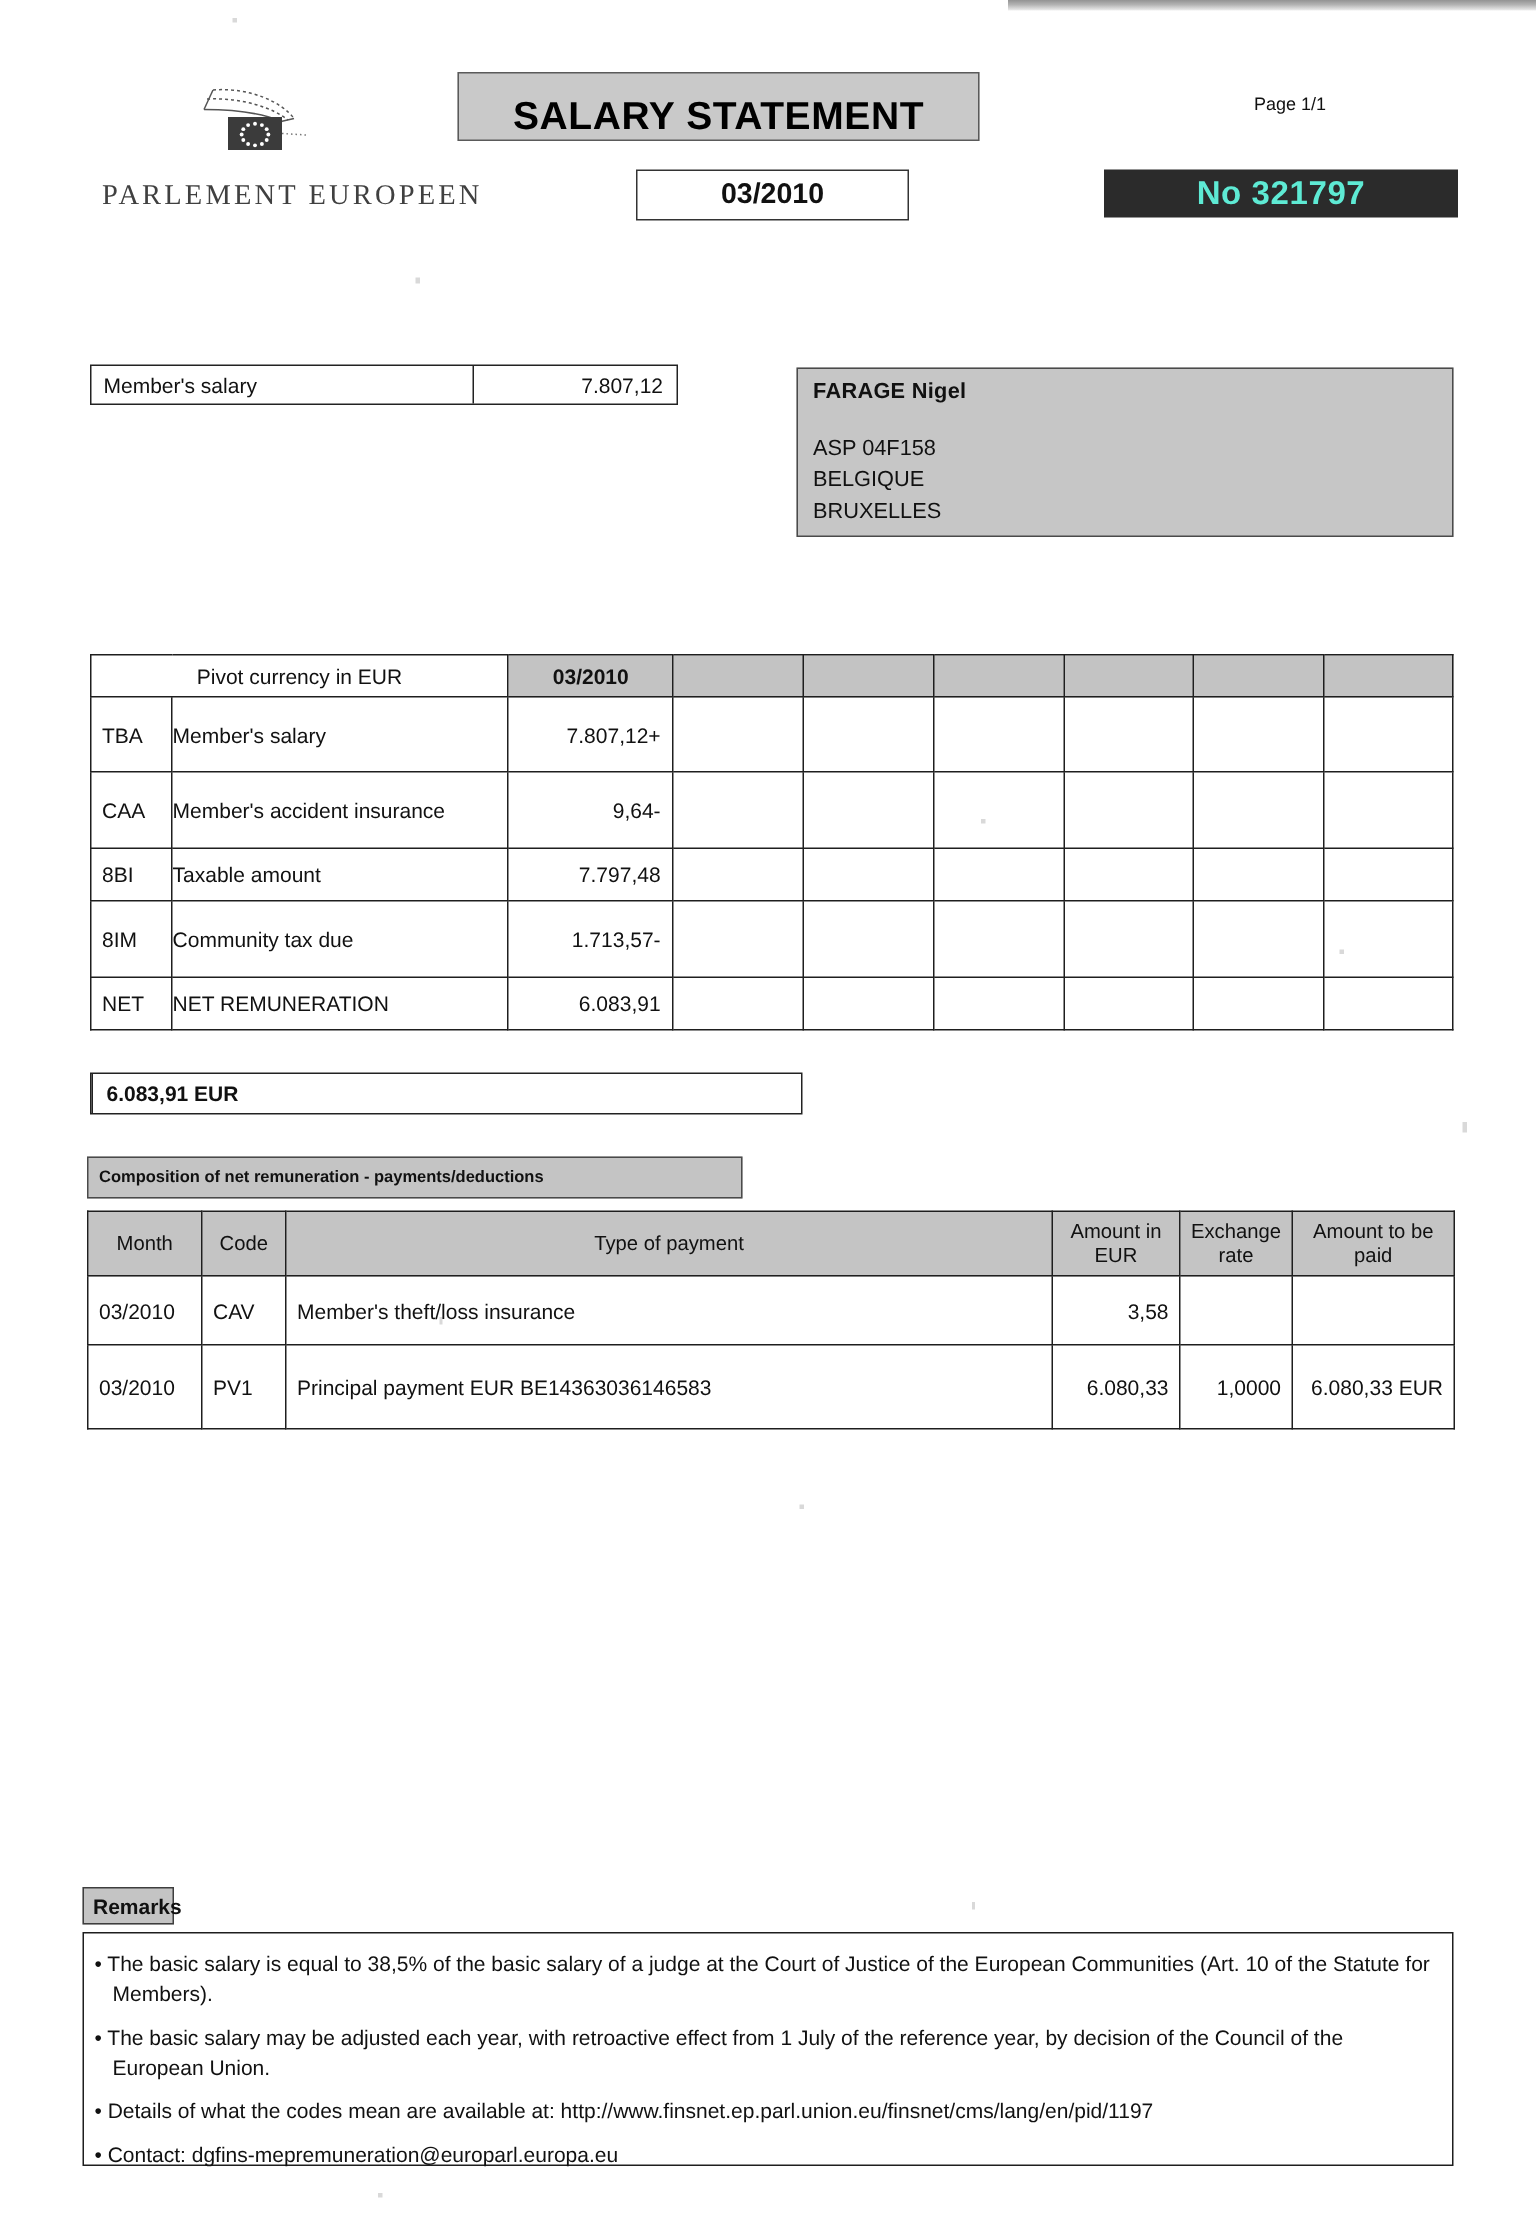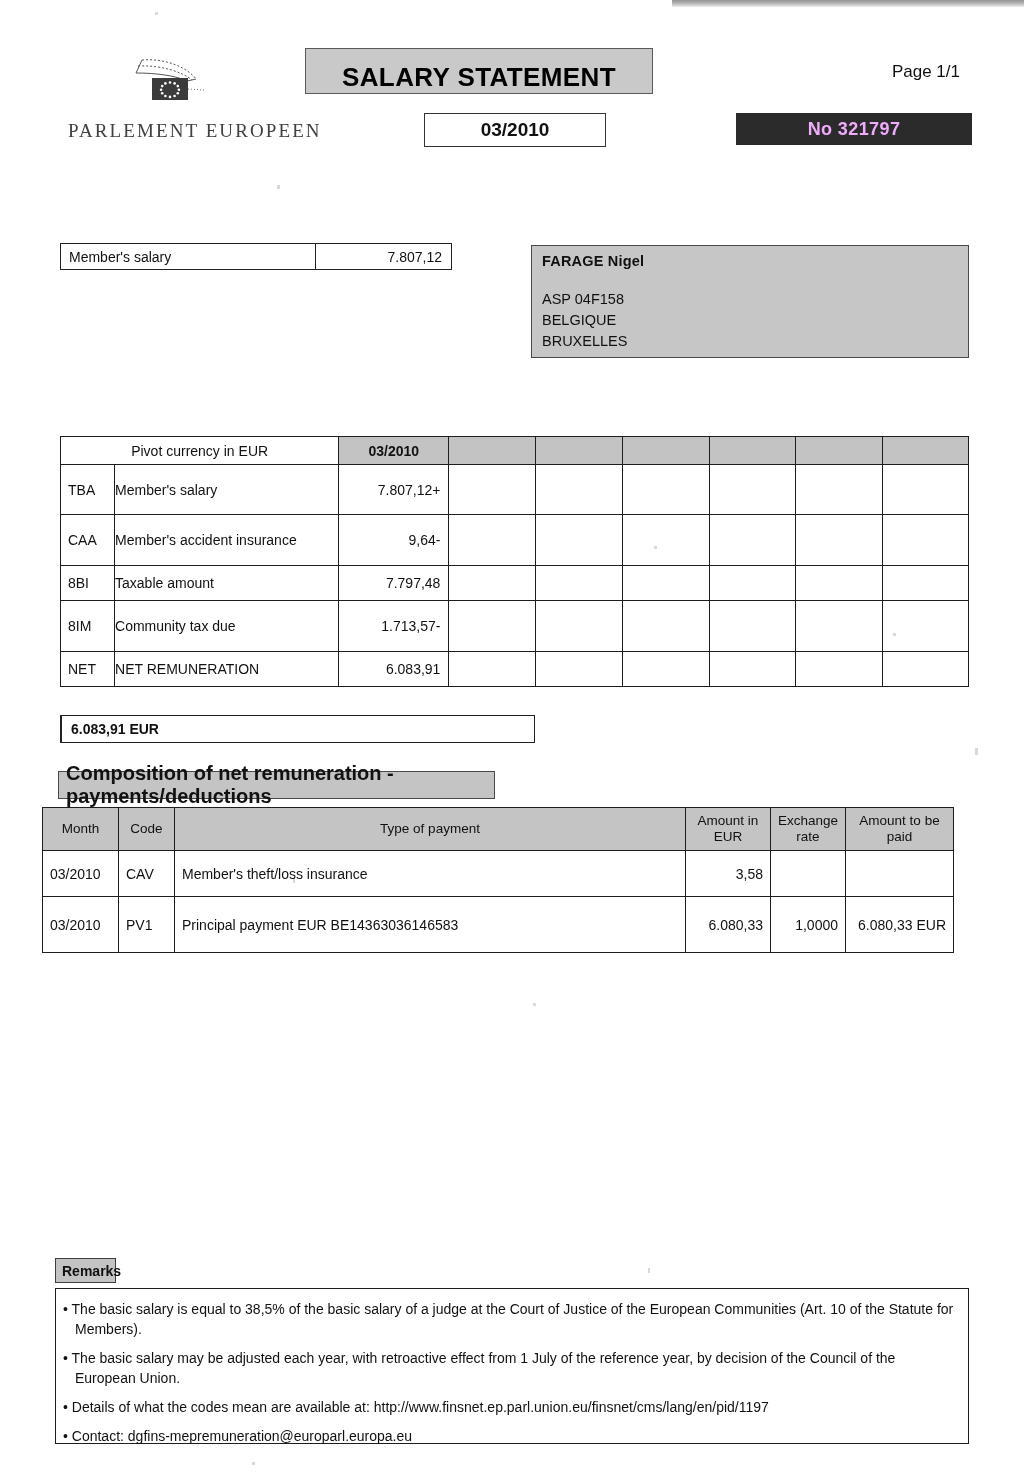--- a/index.html
+++ b/index.html
@@ -61,29 +61,29 @@
   .period-box {
     position: absolute; left: 424px; top: 113px; width: 180px; height: 32px;
     border: 1px solid #333;
     background: #fff;
     display: flex; align-items: center; justify-content: center;
   }
   .period-box span { font-size: 19px; font-weight: bold; }
 
   .page-num {
     position: absolute; left: 760px; top: 62px; width: 200px;
-    text-align: right; font-size: 17px; color: #111;
+    text-align: center; font-size: 12px; color: #111;
   }
 
   .doc-no {
     position: absolute; left: 736px; top: 113px; width: 236px; height: 32px;
     background: #2b2b2b;
     display: flex; align-items: center; justify-content: center;
   }
-  .doc-no span { color: #f0abfc; font-size: 18px; font-weight: bold; letter-spacing: .4px; }
+  .doc-no span { color: #5eead4; font-size: 22px; font-weight: bold; letter-spacing: .4px; }
 
   
   .member-salary-box {
     position: absolute; left: 60px; top: 243px; width: 390px; height: 25px;
     border: 1px solid #222;
     display: flex;
     background: #fff;
   }
   .member-salary-box .lbl {
     flex: 1; display: flex; align-items: center; padding-left: 8px; font-size: 14px;
@@ -142,24 +142,24 @@
     width: 171px; border-left: 1px solid #222;
     display: flex; align-items: center; padding-left: 9px; font-size: 14px; font-weight: bold;
   }
 
   
   .comp-title {
     position: absolute; left: 58px; top: 771px; width: 437px; height: 28px;
     background: #c4c4c4; border: 1px solid #4a4a4a;
     display: flex; align-items: center; padding-left: 7px;
     box-sizing: border-box;
-    font-size: 20px; font-weight: bold;
+    font-size: 11px; font-weight: bold;
   }
   .comp-table {
-    position: absolute; left: 42px; top: 807px; width: 911px;
+    position: absolute; left: 58px; top: 807px; width: 911px;
     border-collapse: collapse; table-layout: fixed;
   }
   .comp-table th {
     background: #c4c4c4; border: 1px solid #1e1e1e;
     font-size: 13.5px; font-weight: normal; height: 42px; line-height: 16px;
     padding: 0 4px;
   }
   .comp-table td {
     border: 1px solid #1e1e1e; font-size: 14px; padding: 0 7px; height: 45px;
   }

